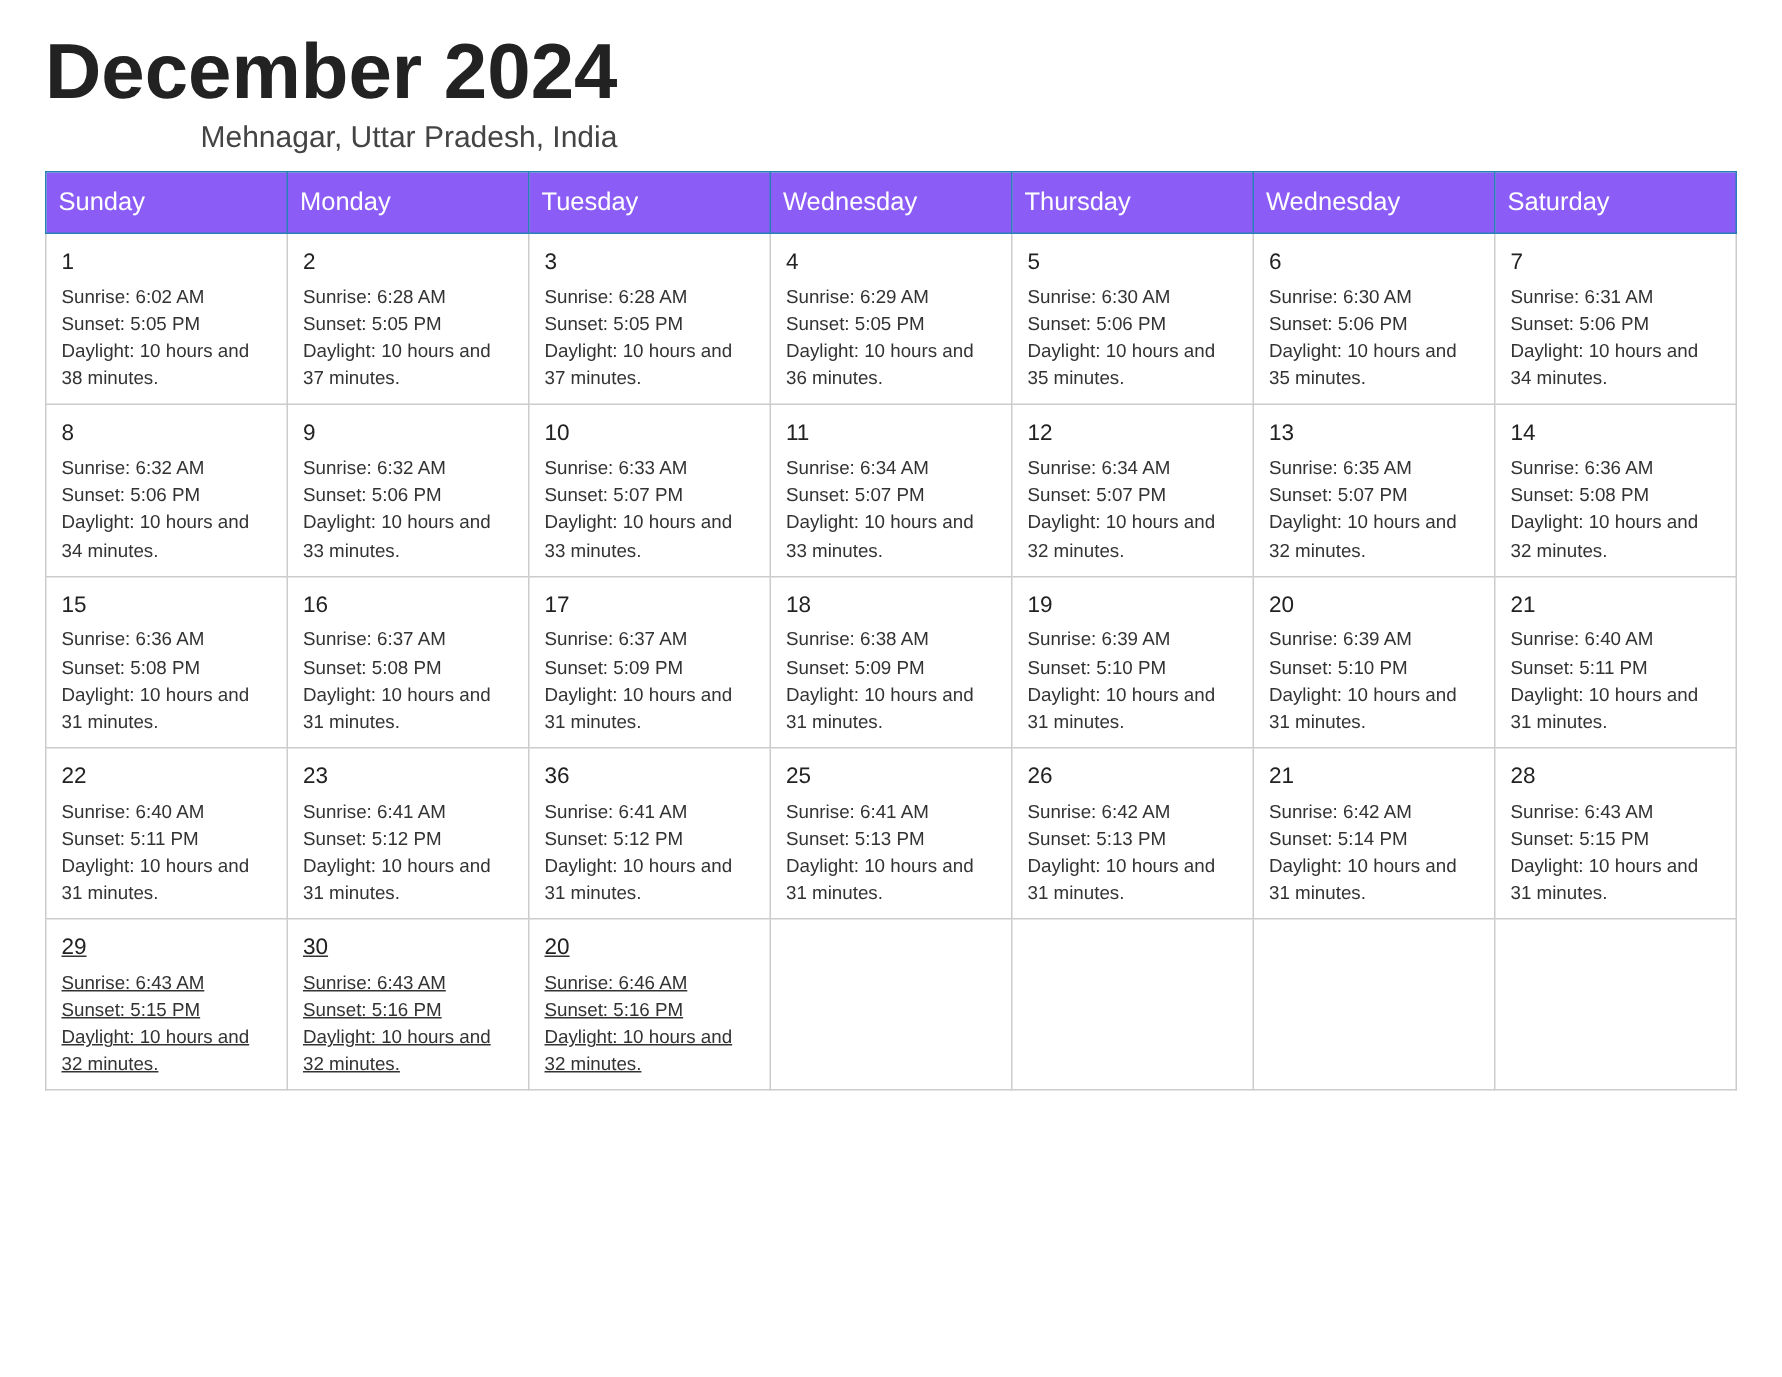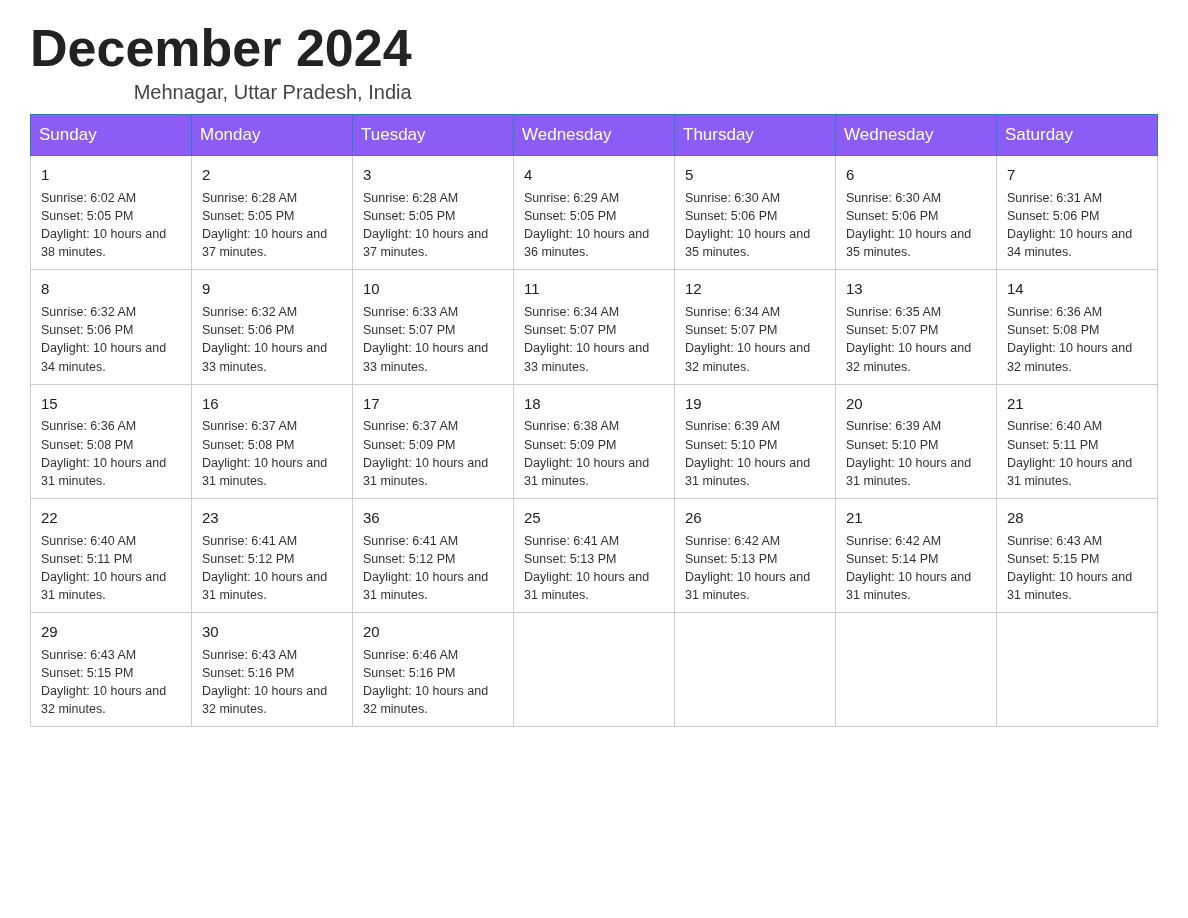--- a/index.html
+++ b/index.html
@@ -64,20 +64,21 @@
       font-weight: normal;
       display: block;
       margin-bottom: 3px;
       color: #222;
     }
     .calendar tr td {
       height: 105px;
     }
     .calendar tr:last-child td {
       height: 105px;
+      text-decoration: underline;
     }
     .logo-row {
       display: flex;
       align-items: center;
     }
   </style>
 </head>
 <body>
 
 <div class="header">

